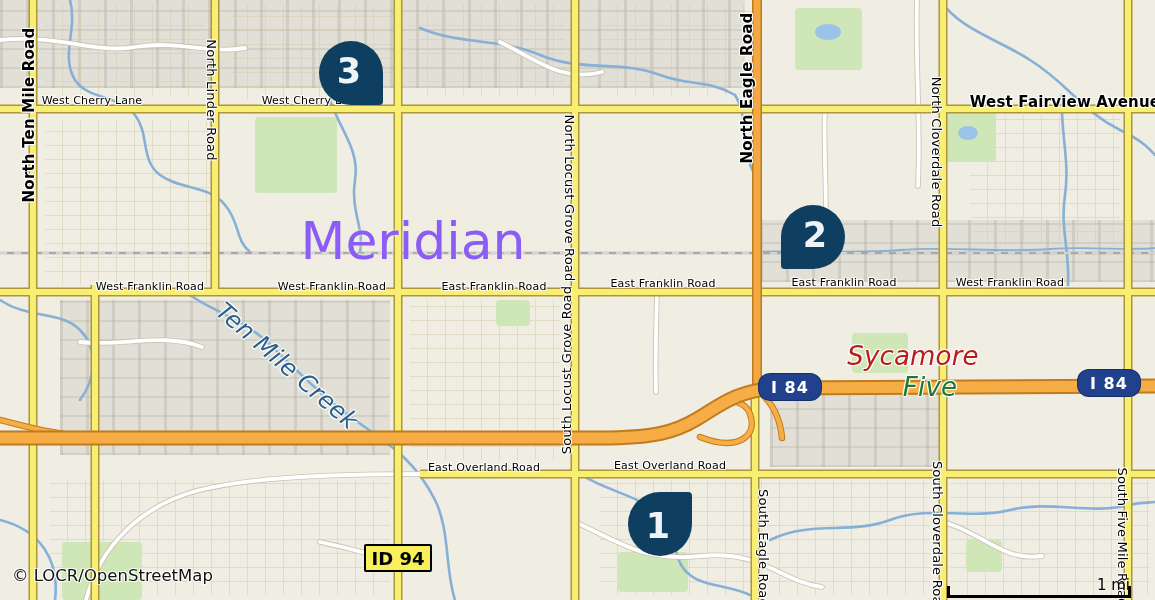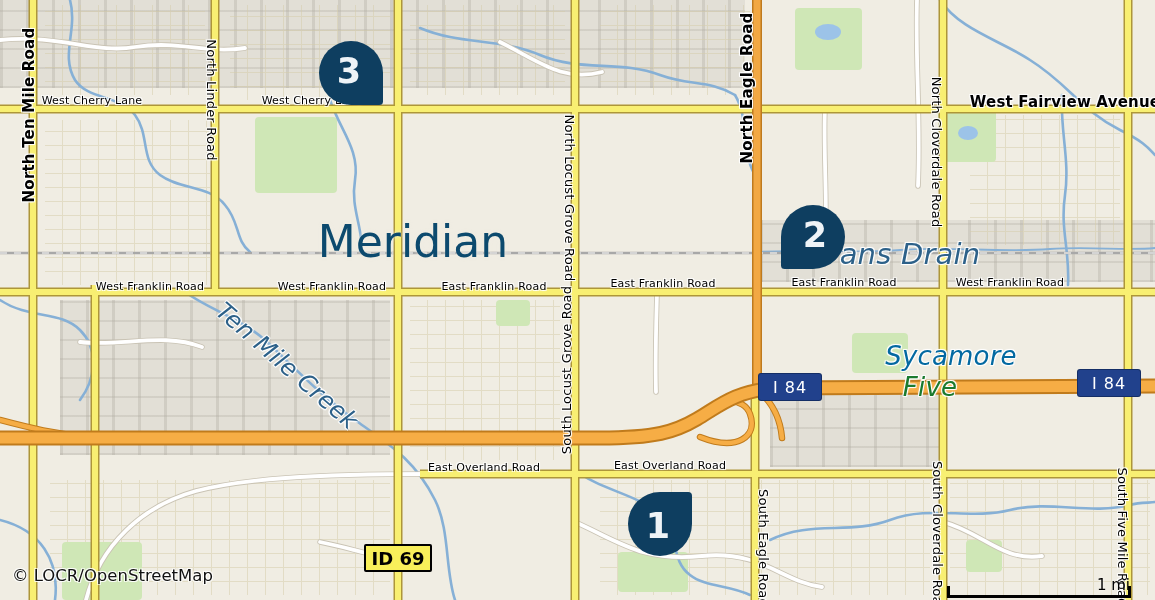--- a/index.html
+++ b/index.html
@@ -25,27 +25,27 @@
   .map-label{position:absolute;transform:translate(-50%,-50%);
     font-size:11px;color:#000;white-space:nowrap;letter-spacing:.2px;
     text-shadow:-1px -1px 0 rgba(255,255,255,.85),1px -1px 0 rgba(255,255,255,.85),
                 -1px 1px 0 rgba(255,255,255,.85),1px 1px 0 rgba(255,255,255,.85),
                  0 0 3px rgba(255,255,255,.9);}
   .map-label.bold{font-weight:bold;}
   .water-label{font-style:italic;}
   .park-label{font-style:italic;}
 
   #city-label{position:absolute;transform:translate(-50%,-50%);z-index:9;
-    font-size:44px;color:#0c4a6e;white-space:nowrap;
+    font-size:52px;color:#8b5cf6;white-space:nowrap;
     text-shadow:0 0 4px rgba(240,237,227,.9);}
 
   .shield{position:absolute;transform:translate(-50%,-50%);z-index:20;
     display:flex;align-items:center;justify-content:center;white-space:nowrap;}
   .shield.interstate{width:62px;height:26px;background:#21418c;color:#fff;
-    font-weight:normal;font-size:16px;border-radius:2px;
+    font-weight:bold;font-size:16px;border-radius:11px;
     box-shadow:0 0 0 1px #142e66;letter-spacing:1px;}
   .shield.state{width:68px;height:28px;background:#f8ef5a;color:#000;
     font-weight:bold;font-size:18px;border:2px solid #000;border-radius:2px;}
 
   .marker{position:absolute;width:64px;height:64px;z-index:30;
     display:flex;align-items:center;justify-content:center;}
   .marker.tail-br{border-radius:50% 50% 6% 50%;}
   .marker.tail-bl{border-radius:50% 50% 50% 6%;}
   .marker.tail-tr{border-radius:50% 6% 50% 50%;}
   .marker span{font-weight:bold;font-size:35px;line-height:1;}
@@ -159,34 +159,33 @@
       <div class="map-label" style="left: 663px; top: 283px; transform: translate(-50%, -50%) rotate(0deg);">East Franklin Road</div>
       <div class="map-label" style="left: 844px; top: 282px; transform: translate(-50%, -50%) rotate(0deg);">East Franklin Road</div>
       <div class="map-label" style="left: 1010px; top: 282px; transform: translate(-50%, -50%) rotate(0deg);">West Franklin Road</div>
       <div class="map-label" style="left: 566px; top: 370px; font-size: 13px; transform: translate(-50%, -50%) rotate(-90deg);">South Locust Grove Road</div>
       <div class="map-label" style="left: 484px; top: 467px; transform: translate(-50%, -50%) rotate(0deg);">East Overland Road</div>
       <div class="map-label" style="left: 670px; top: 465px; transform: translate(-50%, -50%) rotate(0deg);">East Overland Road</div>
       <div class="map-label" style="left: 763px; top: 548px; font-size: 13px; transform: translate(-50%, -50%) rotate(90deg);">South Eagle Road</div>
       <div class="map-label" style="left: 937px; top: 537px; font-size: 13px; transform: translate(-50%, -50%) rotate(90deg);">South Cloverdale Road</div>
       <div class="map-label" style="left: 1122px; top: 537px; font-size: 13px; transform: translate(-50%, -50%) rotate(90deg);">South Five Mile Road</div>
       <div class="map-label water-label" style="left: 287px; top: 366px; font-size: 24px; color: rgb(45, 97, 137); transform: translate(-50%, -50%) rotate(41deg);">Ten Mile Creek</div>
-      <div class="map-label water-label" style="left: 910px; top: 254px; font-size: 29px; color: rgb(45, 97, 137); transform: translate(-50%, -50%) rotate(0deg);">ans Drain</div>
-      <div class="map-label park-label" style="left: 951px; top: 356px; font-size: 26px; color: #0369a1; transform: translate(-50%, -50%) rotate(0deg);">Sycamore</div>
+      <div class="map-label park-label" style="left: 913px; top: 356px; font-size: 26px; color: #b91c1c; transform: translate(-50%, -50%) rotate(0deg);">Sycamore</div>
       <div class="map-label park-label" style="left: 930px; top: 387px; font-size: 26px; color: rgb(27, 122, 46); transform: translate(-50%, -50%) rotate(0deg);">Five</div>
     </div>
 
   <div id="scalebar">
     <div class="lbl">1 mi</div>
     <div class="bar"></div>
   </div>
 
   <div id="attribution">© LOCR/OpenStreetMap</div>
 <div class="shield interstate" style="left: 790px; top: 387px;">I 84</div>
     <div class="shield interstate" style="left: 1109px; top: 383px;">I 84</div>
-    <div class="shield state" style="left: 398px; top: 558px;">ID 69</div>
+    <div class="shield state" style="left: 398px; top: 558px;">ID 94</div>
     <div class="marker tail-tr" style="left: 628px; top: 492px; background: rgb(14, 62, 96);">
       <span style="color: rgb(238, 243, 247);">1</span>
     </div>
     <div class="marker tail-bl" style="left: 781px; top: 205px; background: rgb(14, 62, 96);">
       <span style="color: rgb(238, 243, 247);">2</span>
     </div>
     <div class="marker tail-br" style="left: 319px; top: 41px; background: rgb(14, 62, 96);">
       <span style="color: rgb(238, 243, 247);">3</span>
     </div>
   </div>

